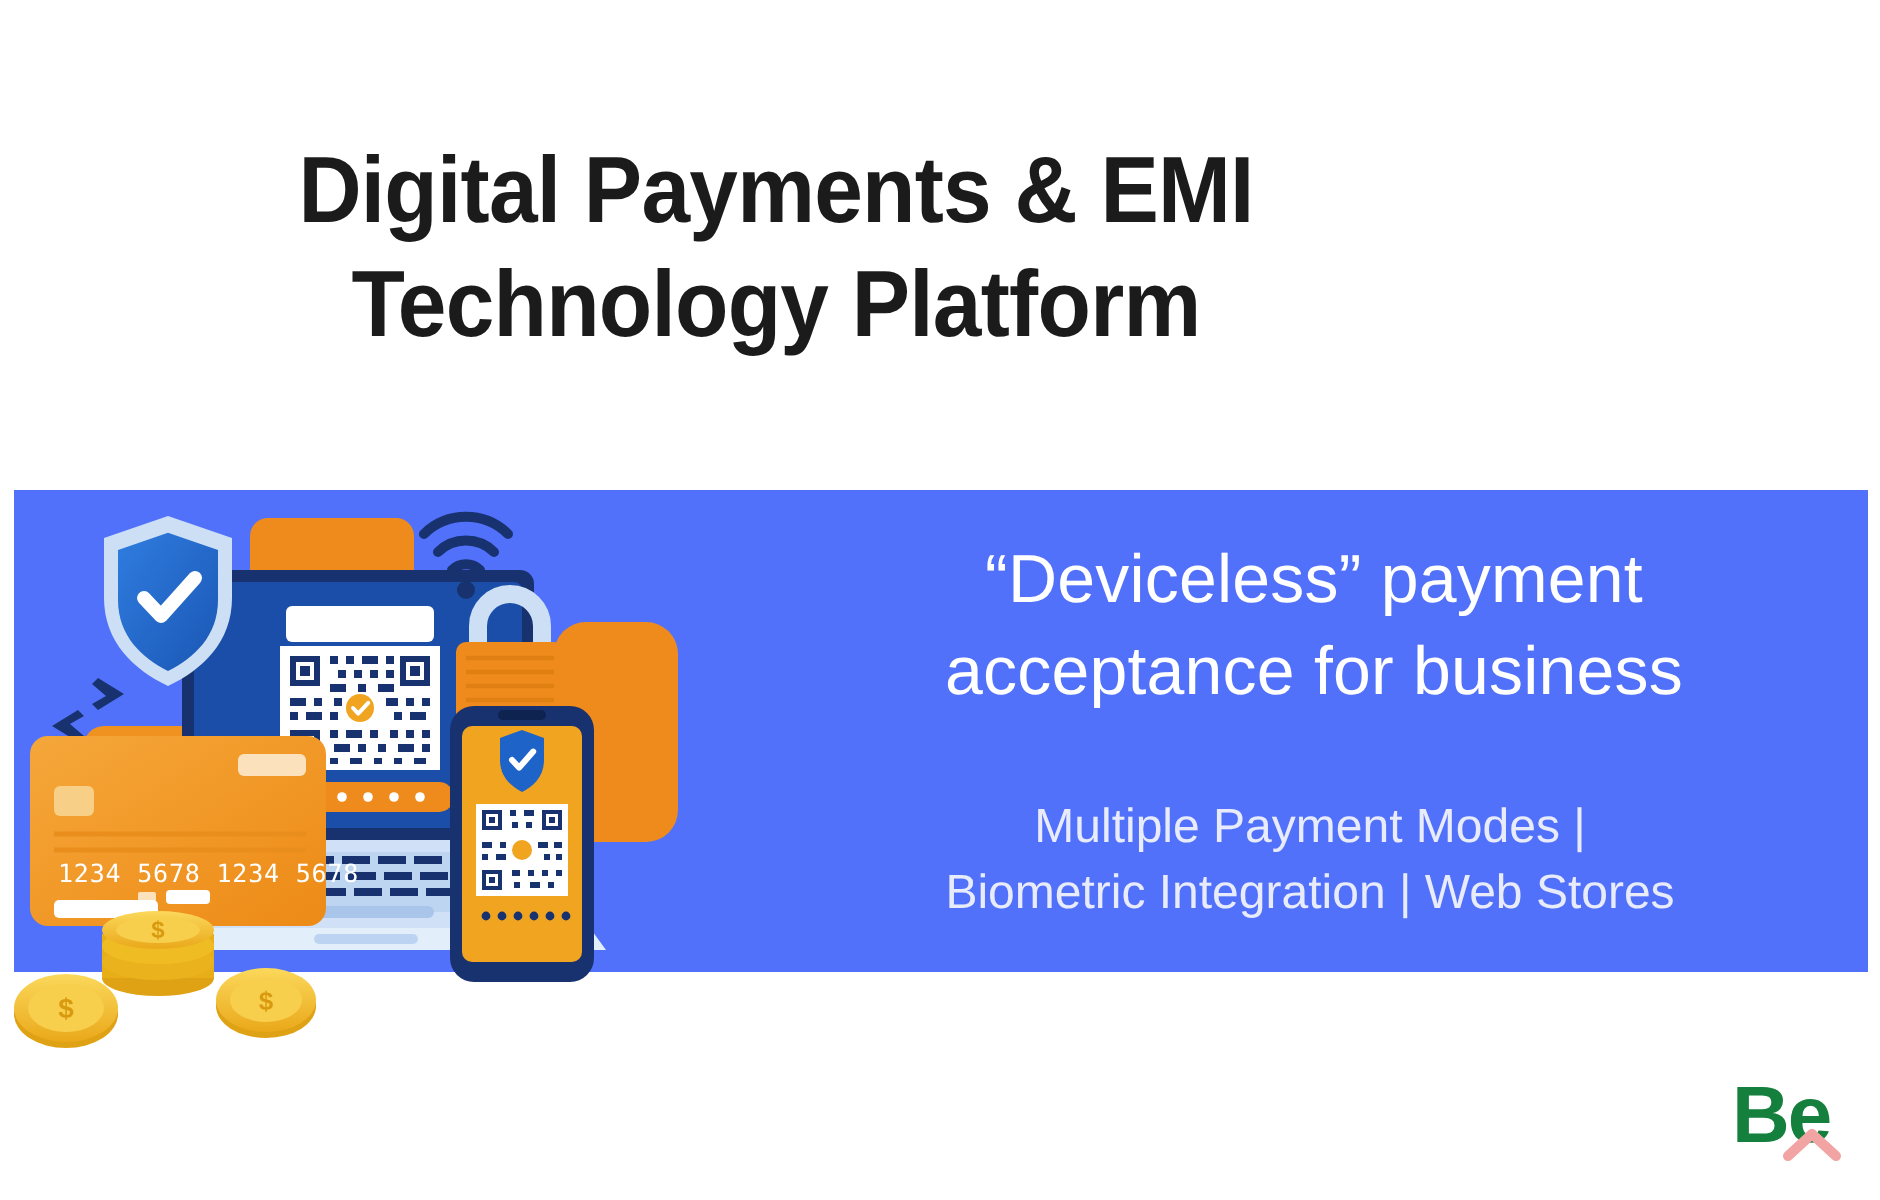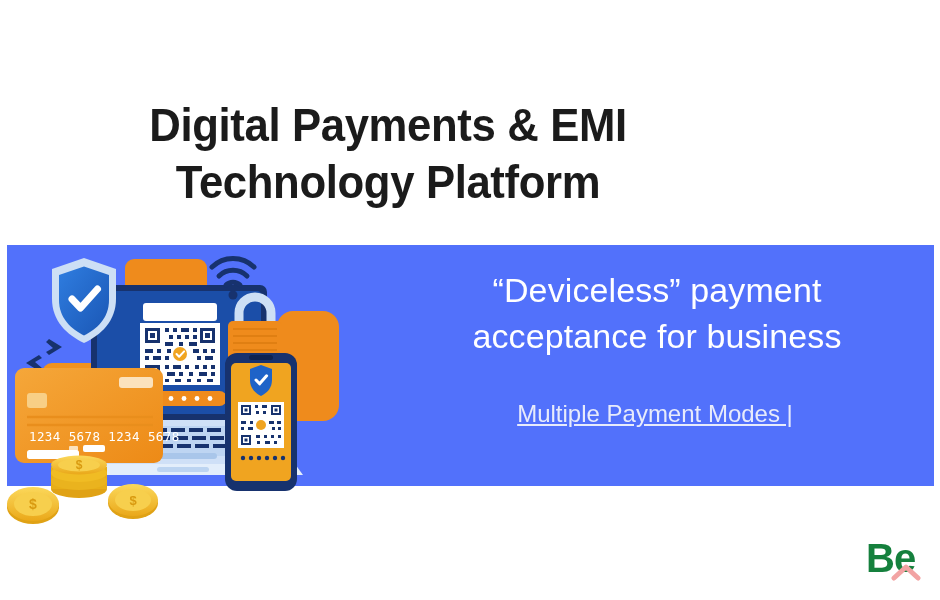--- a/index.html
+++ b/index.html
@@ -6,21 +6,21 @@
   body{
     width:940px;height:600px;overflow:hidden;
     background:#ffffff;
     font-family:"Liberation Sans", sans-serif;
     -webkit-font-smoothing:antialiased;
   }
   .slide{position:relative;width:940px;height:600px;background:#fff;overflow:hidden;}
 
   
   .title-block{
-    position:absolute;left:0;top:96px;width:776px;
+    position:absolute;left:0;top:66px;width:776px;
     text-align:center;
   }
   .title-line{
     display:block;
     font-family:"Liberation Sans", sans-serif;
     font-weight:700;
     font-size:47px;
     line-height:57px;
     letter-spacing:-0.4px;
     color:#1b1b1b;
@@ -45,21 +45,20 @@
     letter-spacing:0.1px;
   }
   .headline span{display:block;}
   .subline{
     position:absolute;left:398px;top:152px;width:500px;
     text-align:center;
     color:#e7ebfb;
     font-size:24px;
     line-height:33px;
     font-weight:400;
-    text-decoration:underline;
   }
   .subline span{display:block;}
 
   
   .art{position:absolute;left:0;top:0;width:400px;height:300px;}
 
   
   .watermark{
     position:absolute;left:866px;top:538px;width:64px;height:48px;
   }
@@ -337,20 +336,21 @@
       </g>
     </svg>
 
     <div class="headline">
       <span>“Deviceless” payment</span>
       <span>acceptance for business</span>
     </div>
 
     <div class="subline">
       <span>Multiple Payment Modes |</span>
+      <span>Biometric Integration | Web Stores</span>
     </div>
 
   </div>
 
   <div class="watermark">
     <span class="wm-be">Be</span>
     <svg class="wm-chev" width="32" height="20" viewBox="0 0 32 20">
       <path d="M3 16 L15 5 L27 16" stroke="#f2a3a3" stroke-width="5" fill="none" stroke-linecap="round" stroke-linejoin="round"></path>
     </svg>
   </div>

